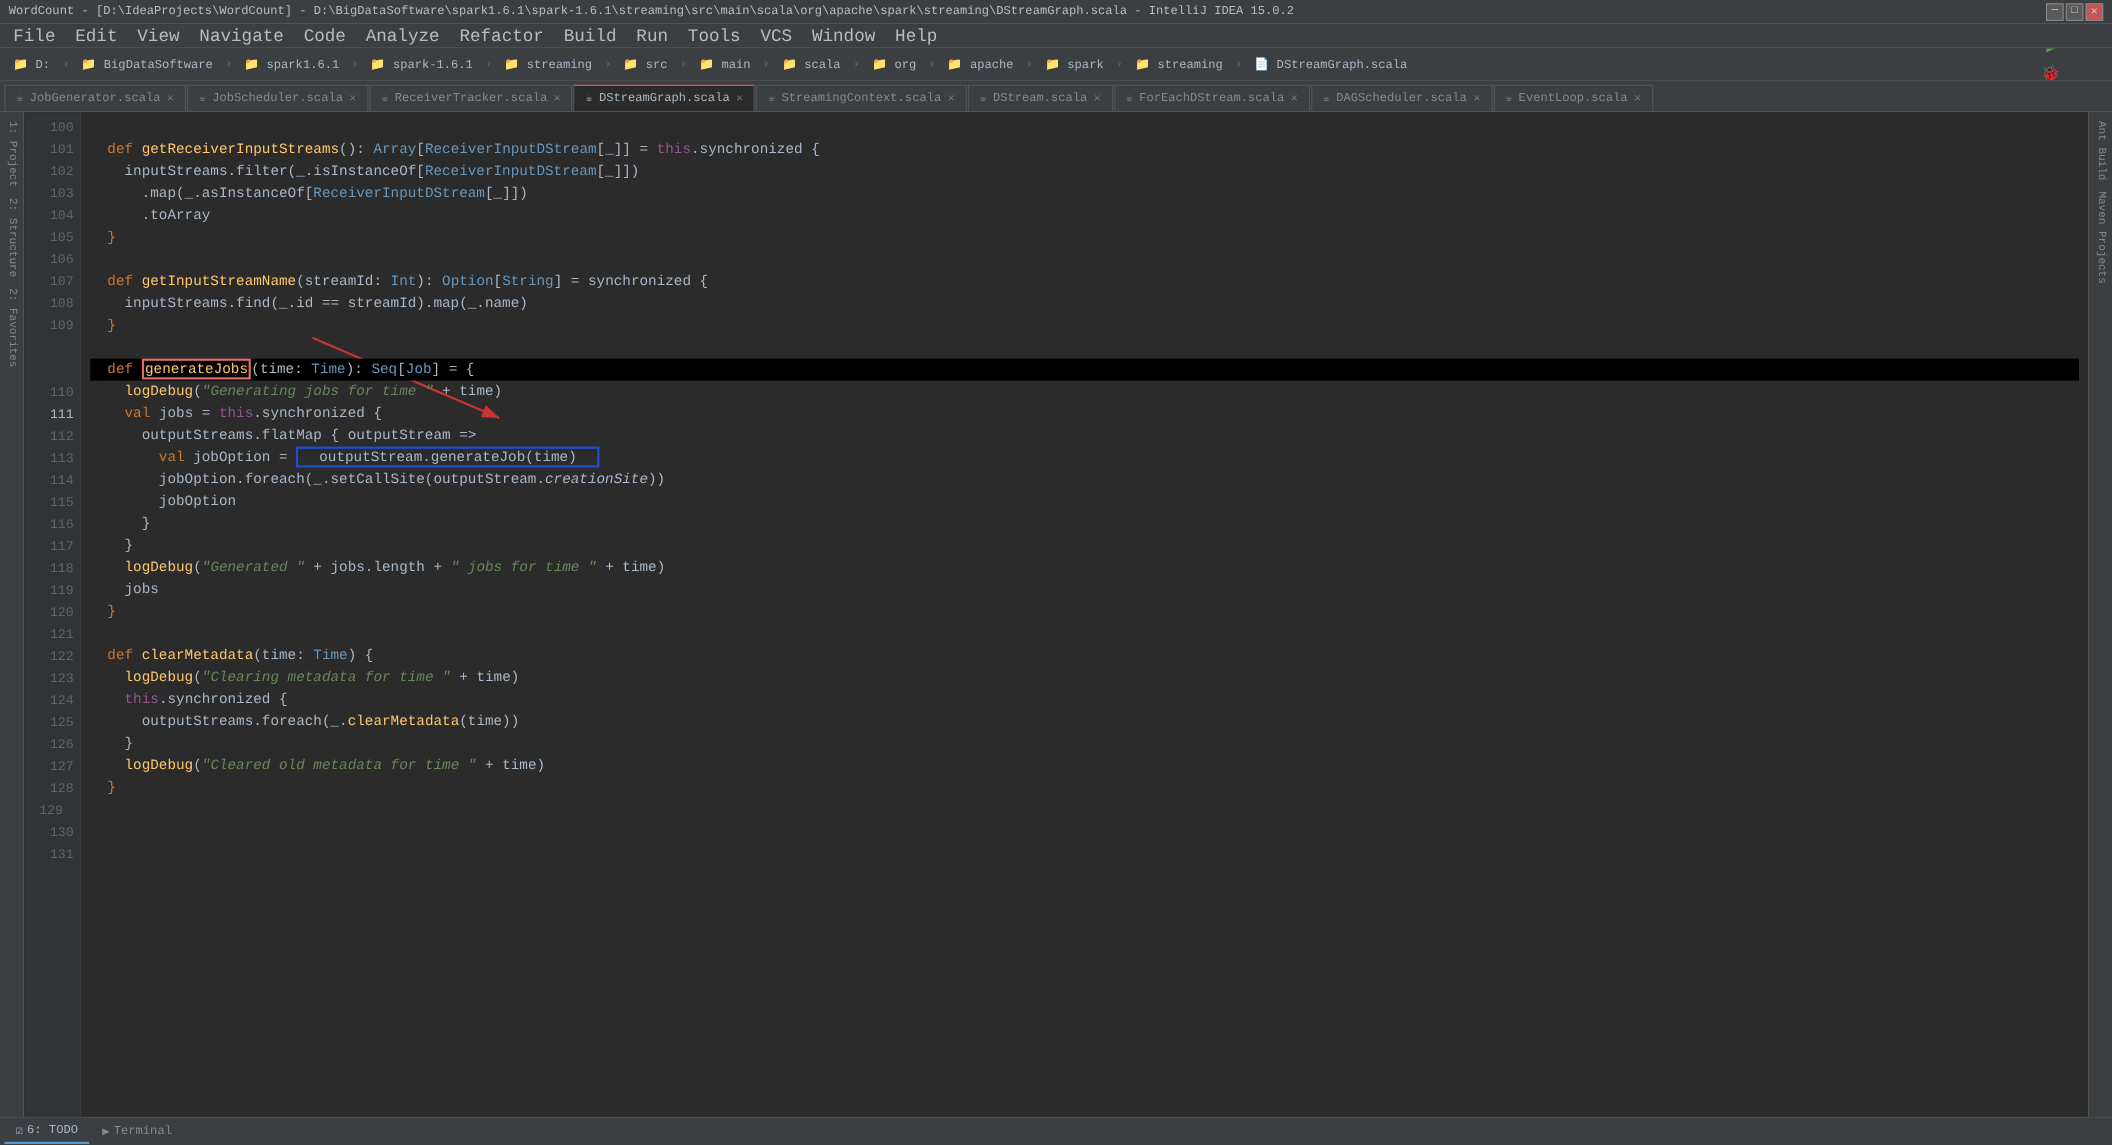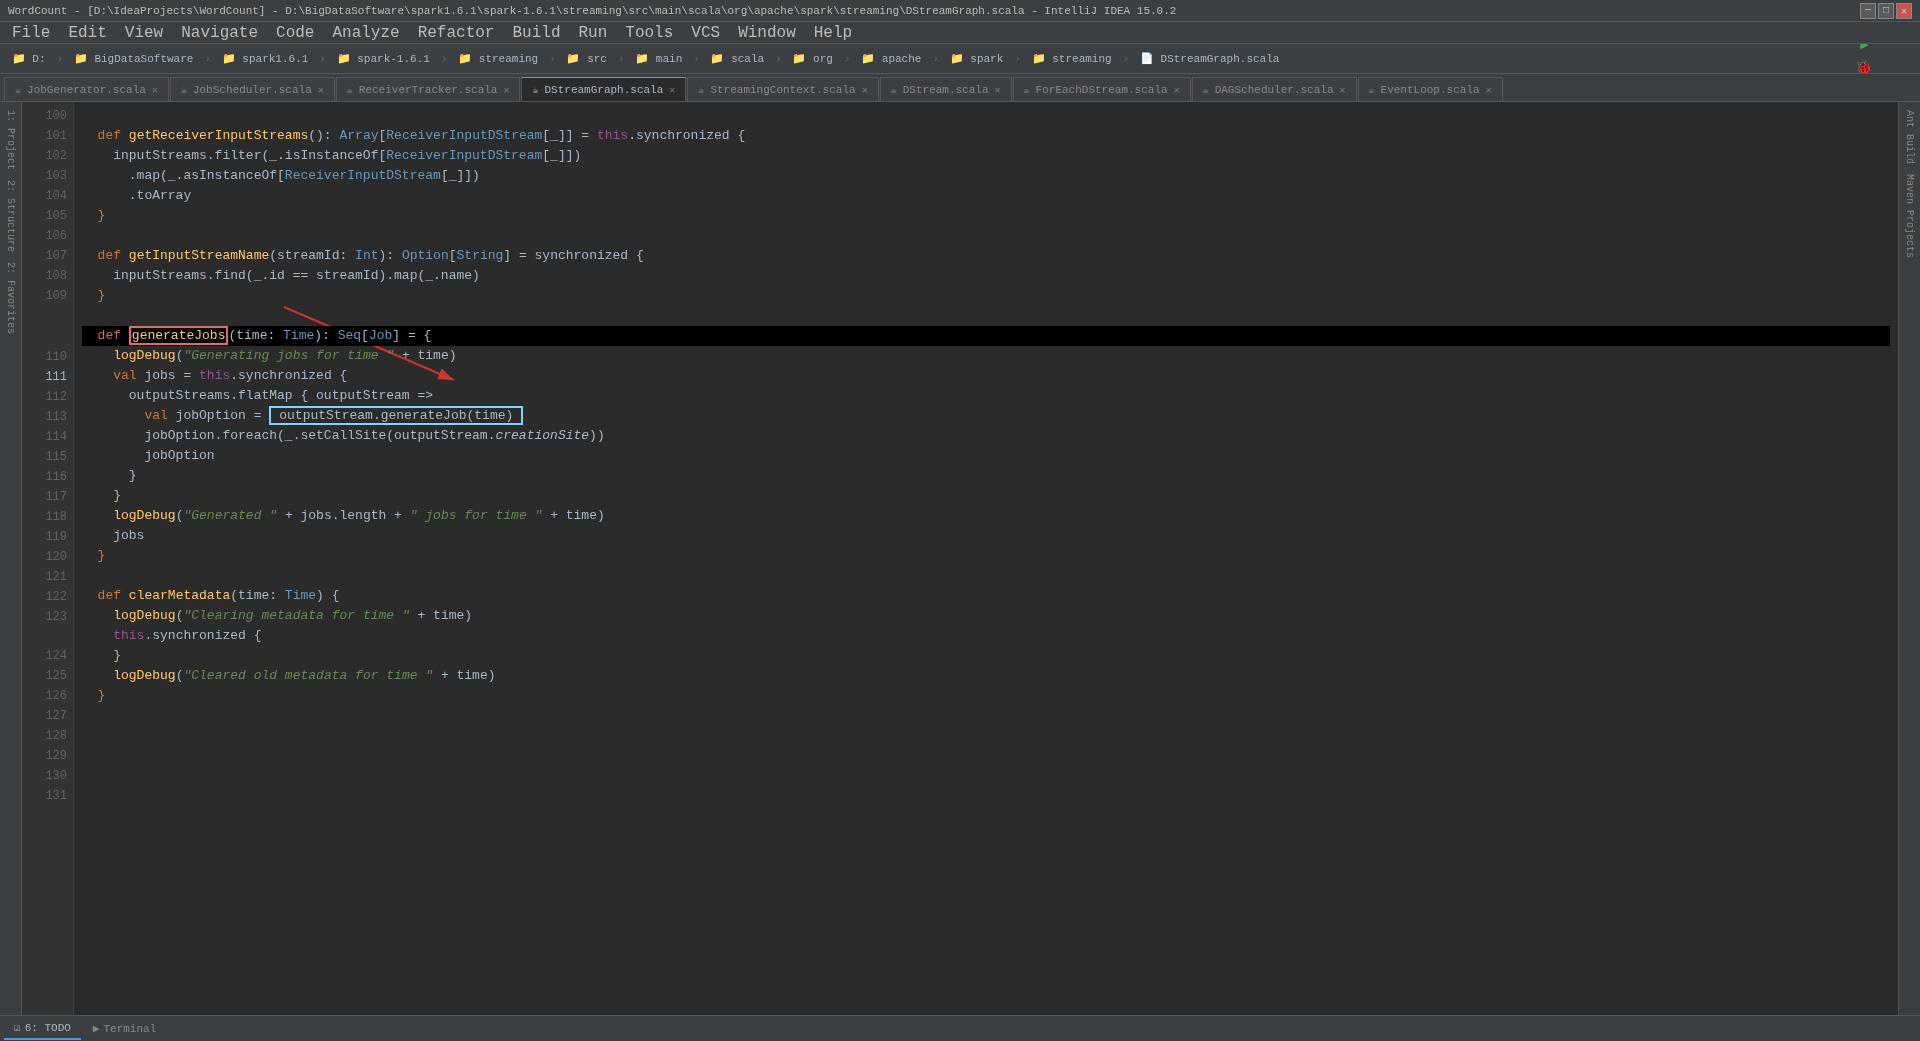--- a/index.html
+++ b/index.html
@@ -376,26 +376,26 @@
       <div style="height:20px;">114</div>
       <div style="height:20px;">115</div>
       <div style="height:20px;">116</div>
       <div style="height:20px;">117</div>
       <div style="height:20px;">118</div>
       <div style="height:20px;">119</div>
       <div style="height:20px;">120</div>
       <div style="height:20px;">121</div>
       <div style="height:20px;">122</div>
       <div style="height:20px;">123</div>
-      <div style="height:20px;margin-top:19px;">124</div>
+      <div style="height:20px;">124</div>
       <div style="height:20px;">125</div>
       <div style="height:20px;">126</div>
       <div style="height:20px;">127</div>
       <div style="height:20px;">128</div>
-      <div style="height:20px;">129</div>
+      <div style="height:20px;text-align:center;">129</div>
       <div style="height:20px;">130</div>
       <div style="height:20px;">131</div>
     </div>
 
     <div id="code-area">
       <svg id="arrow-overlay">
 
         <defs>
           <marker id="arrowhead" markerWidth="8" markerHeight="6" refX="8" refY="3" orient="auto">
             <polygon points="0 0, 8 3, 0 6" fill="#cc3333"></polygon>
@@ -428,21 +428,21 @@
       <div class="code-line"></div>
 
       <div class="code-line highlighted-line">  <span class="kw">def </span><span class="fn" style="border:2px solid #e06c6c;padding:0 1px;">generateJobs</span>(time: <span class="type">Time</span>): <span class="type">Seq</span>[<span class="type">Job</span>] = {</div>
 
       <div class="code-line">    <span class="fn-call">logDebug</span>(<span class="log-str">"Generating jobs for time "</span> + time)</div>
 
       <div class="code-line">    <span class="kw">val </span>jobs = <span class="this-kw">this</span>.synchronized {</div>
 
       <div class="code-line">      outputStreams.flatMap { outputStream =&gt;</div>
 
-      <div class="code-line">        <span class="kw">val </span>jobOption = <span style="border:2px solid #7dd3fc;padding:0 8px;display:inline;">outputStream.generateJob(time)</span></div>
+      <div class="code-line">        <span class="kw">val </span>jobOption = <span style="border:2px solid #1d4ed8;padding:0 19px;display:inline;">outputStream.generateJob(time)</span></div>
 
       <div class="code-line">        jobOption.foreach(_.setCallSite(outputStream.<span class="italic-text">creationSite</span>))</div>
 
       <div class="code-line">        jobOption</div>
 
       <div class="code-line">      }</div>
 
       <div class="code-line">    }</div>
 
       <div class="code-line">    <span class="fn-call">logDebug</span>(<span class="log-str">"Generated "</span> + jobs.length + <span class="log-str">" jobs for time "</span> + time)</div>
@@ -452,20 +452,21 @@
       <div class="code-line">  <span style="color:#cc7832;">}</span></div>
 
       <div class="code-line"></div>
 
       <div class="code-line">  <span class="kw">def </span><span class="fn">clearMetadata</span>(time: <span class="type">Time</span>) {</div>
 
       <div class="code-line">    <span class="fn-call">logDebug</span>(<span class="log-str">"Clearing metadata for time "</span> + time)</div>
 
       <div class="code-line">    <span class="this-kw">this</span>.synchronized {</div>
 
+      <div class="code-line">      outputStreams.foreach(_.<span class="fn-call">clearMetadata</span>(time))</div>
 
       <div class="code-line">    }</div>
 
       <div class="code-line">    <span class="fn-call">logDebug</span>(<span class="log-str">"Cleared old metadata for time "</span> + time)</div>
 
       <div class="code-line">  <span style="color:#cc7832;">}</span></div>
 
       <div class="code-line"></div>
     </div>
   </div>

